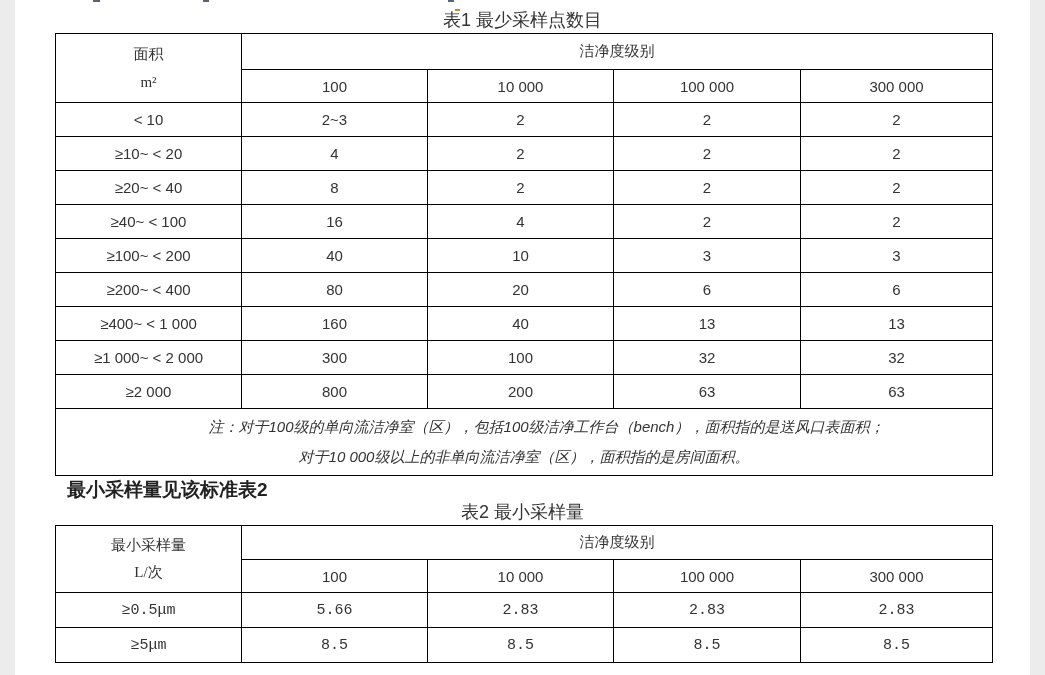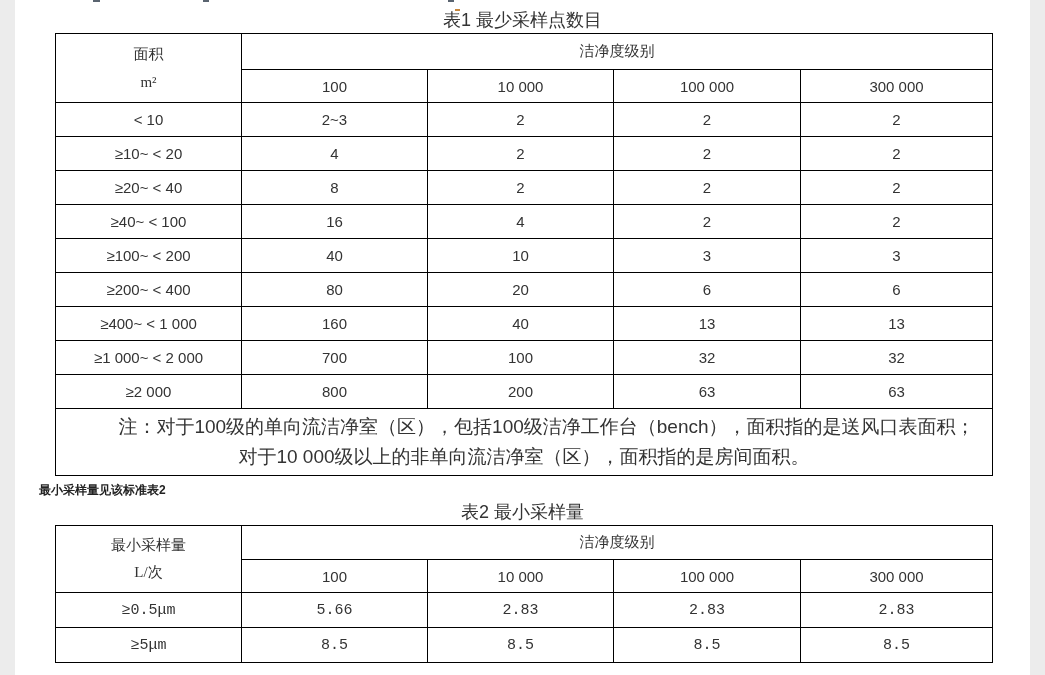--- a/index.html
+++ b/index.html
@@ -71,28 +71,29 @@
   .row-d  td { height: 33px; }
   .t2 .row-h1 td { height: 33px; }
   .t2 .row-d td { height: 34px; font-family: Liberation Mono, monospace; }
 
   td.note-cell {
     height: 66px;
     text-align: left;
     vertical-align: middle;
     padding: 2px 4px 2px 2px;
     line-height: 30px;
-    font-size: 19px;
+    font-size: 15px;
+    font-style: italic;
   }
   td.note-cell .note-l1 { text-indent: 45px; }
   td.note-cell .note-l2 { text-indent: 0; }
 
   .lead-bold {
-    margin: 6px 0 0 24px;
-    font-size: 12px;
+    margin: 6px 0 0 52px;
+    font-size: 19px;
     font-weight: bold;
     color: #222;
     line-height: 16px;
   }
 </style>
 </head>
 <body>
 
 <div class="viewport">
   <div class="page">
@@ -173,21 +174,21 @@
       </tr>
       <tr class="row-d">
         <td>≥400~ &lt; 1 000</td>
         <td>160</td>
         <td>40</td>
         <td>13</td>
         <td>13</td>
       </tr>
       <tr class="row-d">
         <td>≥1 000~ &lt; 2 000</td>
-        <td>700</td>
+        <td>300</td>
         <td>100</td>
         <td>32</td>
         <td>32</td>
       </tr>
       <tr class="row-d">
         <td>≥2 000</td>
         <td>800</td>
         <td>200</td>
         <td>63</td>
         <td>63</td>

